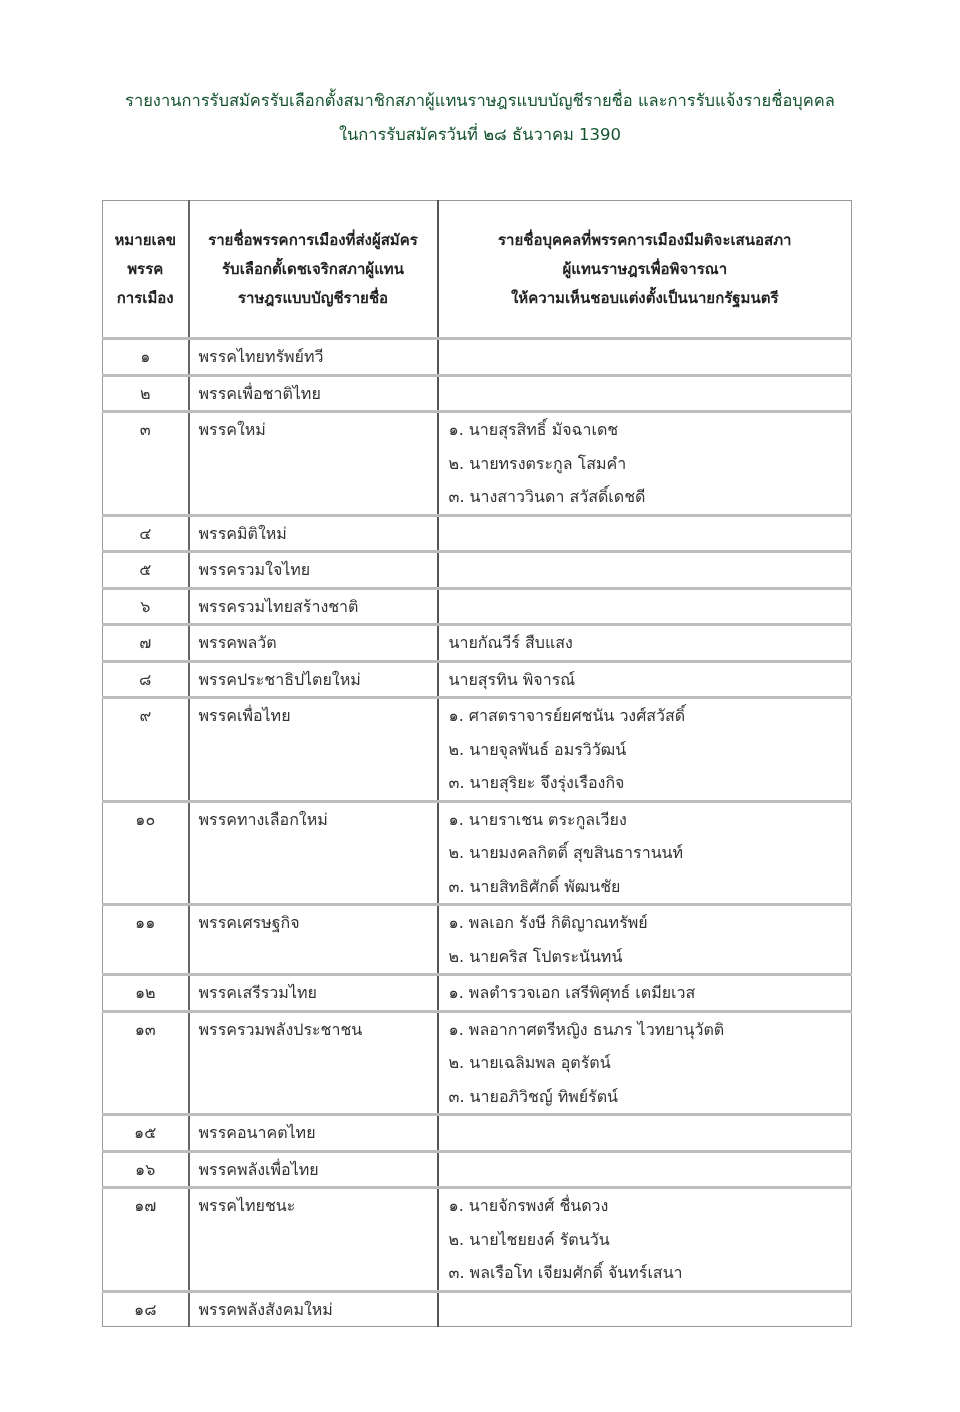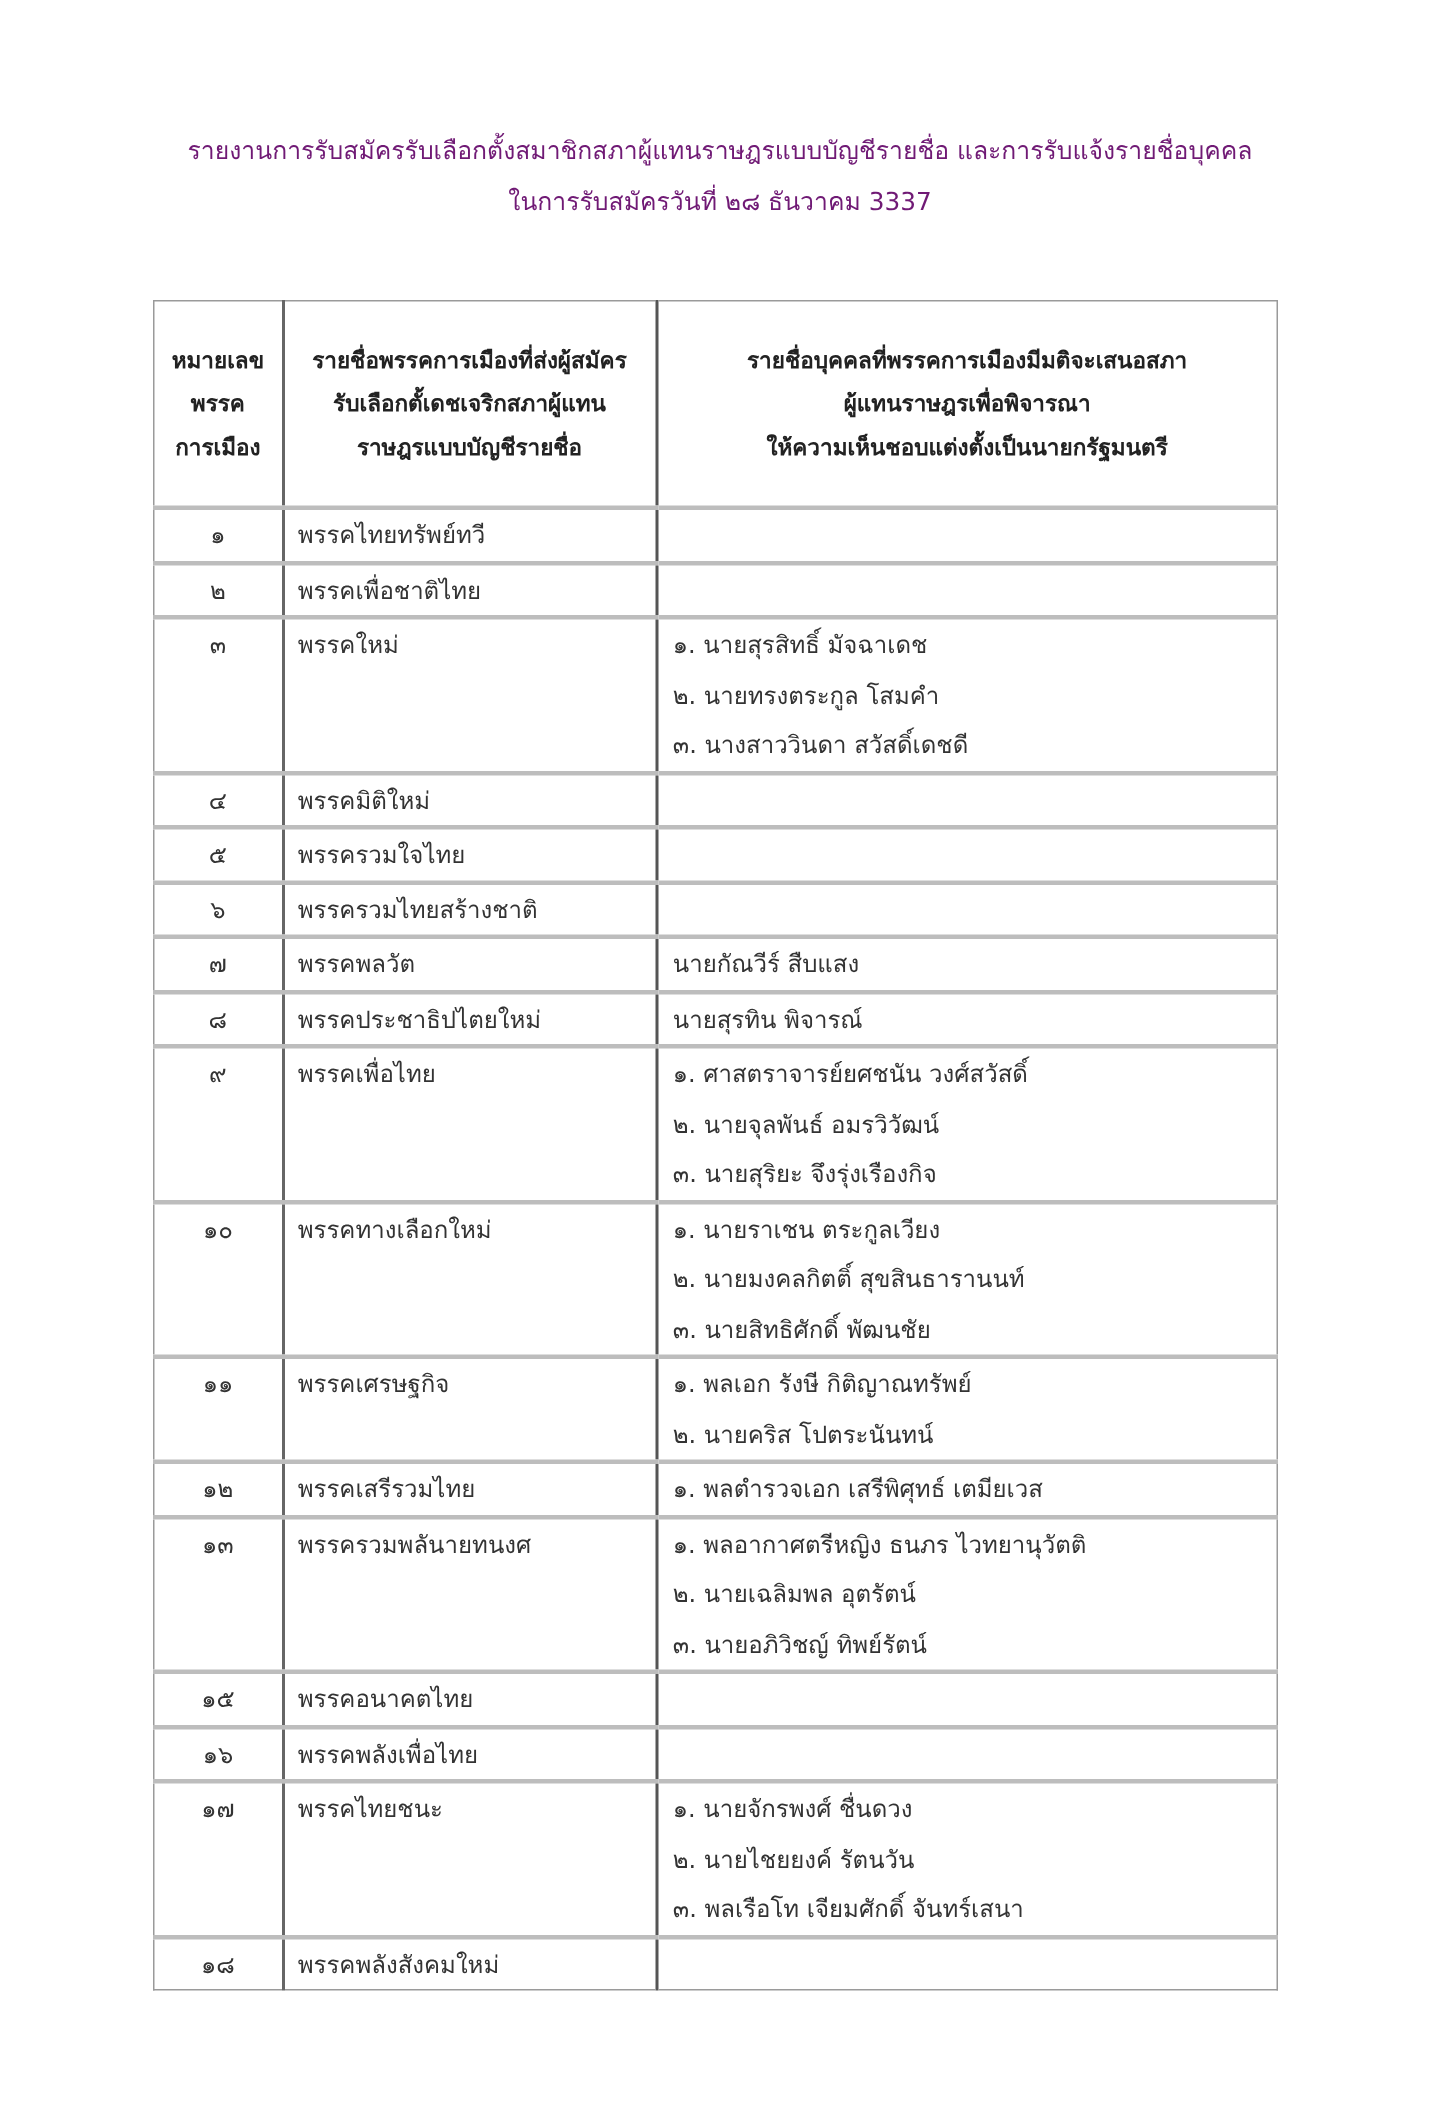--- a/index.html
+++ b/index.html
@@ -3,21 +3,21 @@
 <meta charset="utf-8">
 <style>
   html, body { margin: 0; padding: 0; background: #ffffff; }
   body {
     width: 960px; height: 1412px; position: relative; overflow: hidden;
     font-family: "DejaVu Sans", "Liberation Sans", sans-serif;
     color: #2a2a2a;
   }
   .title {
     position: absolute; left: 60px; top: 84px; width: 840px;
-    text-align: center; font-size: 16.5px; line-height: 34px; color: #701a75;
+    text-align: center; font-size: 16.5px; line-height: 34px; color: #14532d;
   }
   .title div { white-space: nowrap; }
   table.doc {
     position: absolute; left: 102px; top: 200px; width: 749px;
     border-collapse: collapse; table-layout: fixed;
     font-size: 16px; color: #333;
   }
   table.doc col.c1 { width: 86px; }
   table.doc col.c2 { width: 249px; }
   table.doc col.c3 { width: 414px; }
@@ -38,21 +38,21 @@
   table.doc td.party { padding-left: 9px; border-right: 2px solid #555; }
   table.doc td.nom { padding-left: 10px; }
   .line { height: 33.5px; line-height: 33.5px; white-space: nowrap; }
   .hline { display: block; white-space: nowrap; }
 </style>
 </head>
 <body>
 
 <div class="title">
   <div>รายงานการรับสมัครรับเลือกตั้งสมาชิกสภาผู้แทนราษฎรแบบบัญชีรายชื่อ และการรับแจ้งรายชื่อบุคคล</div>
-  <div>ในการรับสมัครวันที่ ๒๘ ธันวาคม 3337</div>
+  <div>ในการรับสมัครวันที่ ๒๘ ธันวาคม 1390</div>
 </div>
 
 <table class="doc">
   <colgroup>
       <col class="c1">
       <col class="c2">
       <col class="c3">
     </colgroup>
   <thead>
     <tr>
@@ -211,21 +211,21 @@
         </td>
         <td class="nom">
           <div class="line">๑. พลตำรวจเอก เสรีพิศุทธ์ เตมียเวส</div>
         </td>
       </tr>
       <tr class="row">
         <td class="num">
           <div class="line">๑๓</div>
         </td>
         <td class="party">
-          <div class="line">พรรครวมพลันายทนงศ</div>
+          <div class="line">พรรครวมพลังประชาชน</div>
         </td>
         <td class="nom">
           <div class="line">๑. พลอากาศตรีหญิง ธนภร ไวทยานุวัตติ</div>
           <div class="line">๒. นายเฉลิมพล อุตรัตน์</div>
           <div class="line">๓. นายอภิวิชญ์ ทิพย์รัตน์</div>
         </td>
       </tr>
       <tr class="row">
         <td class="num">
           <div class="line">๑๕</div>

